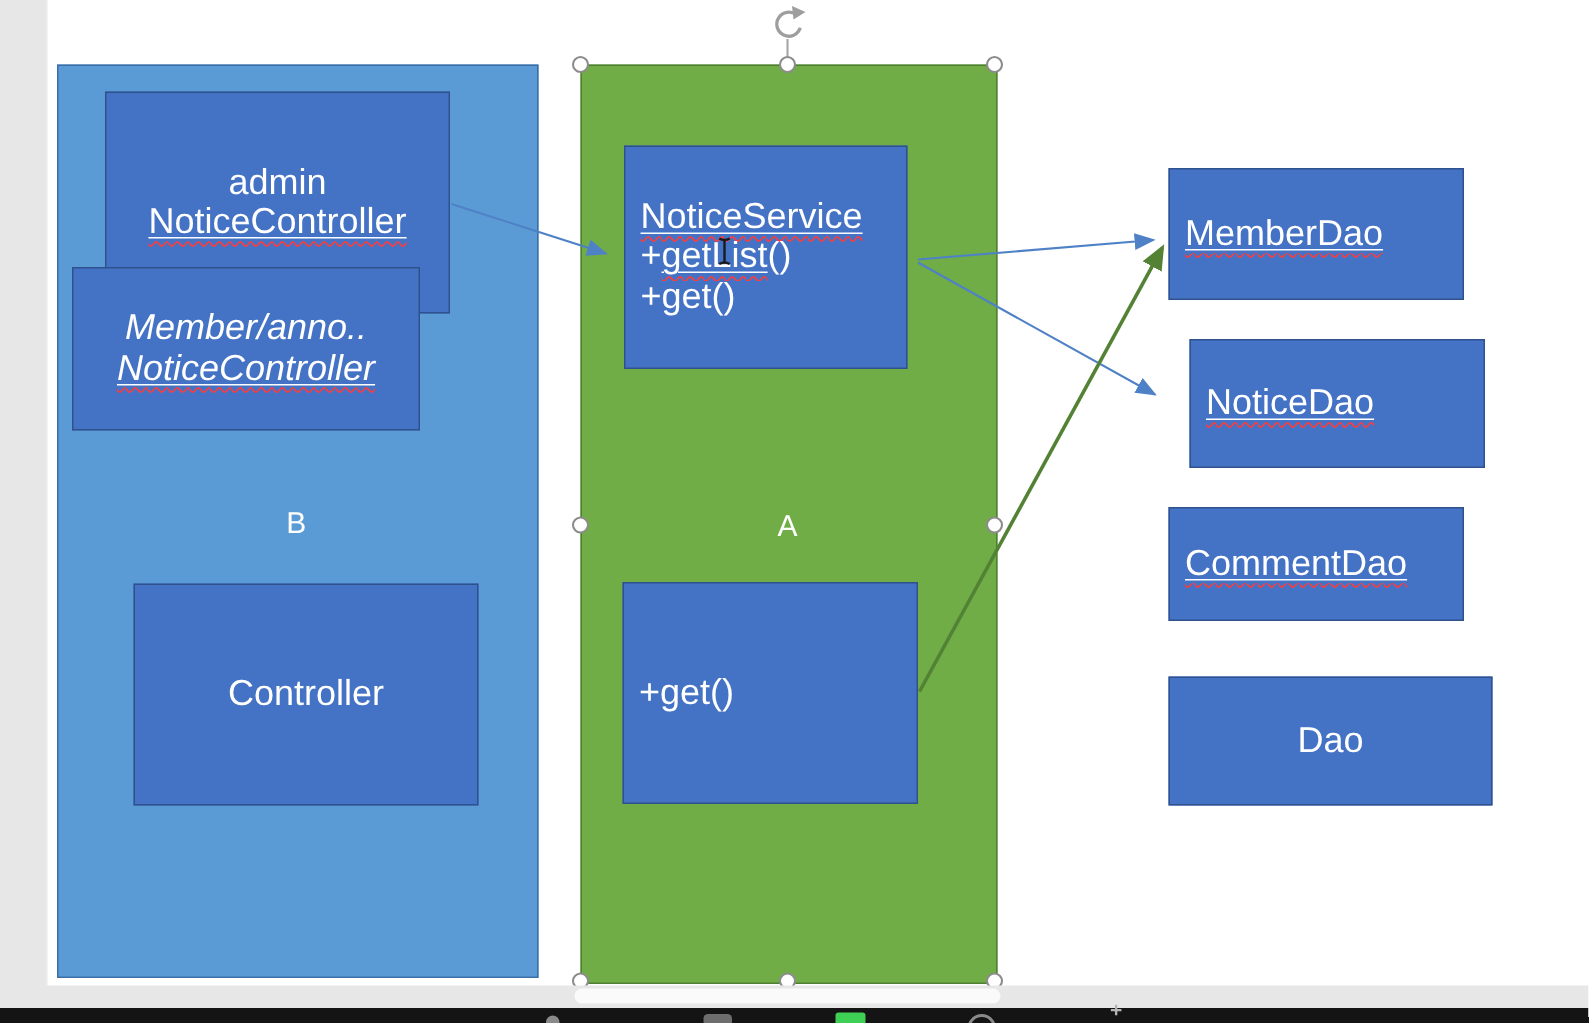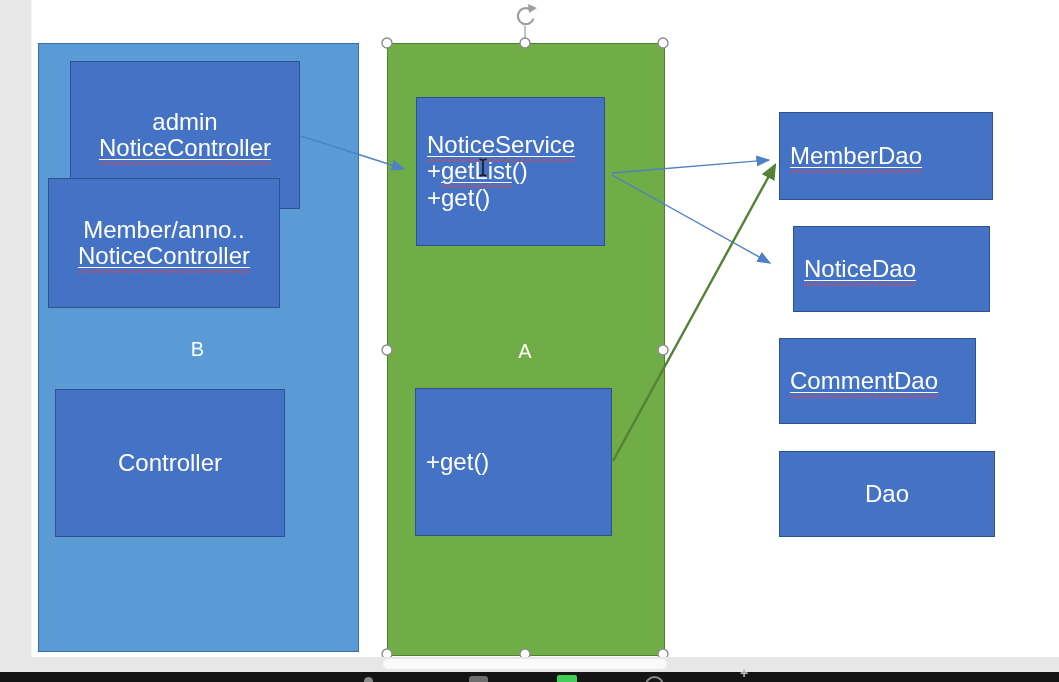--- a/index.html
+++ b/index.html
@@ -29,27 +29,27 @@
 
   .cbox{
     position:absolute;background:var(--box_blue);border:1.4px solid #2f528f;
     color:#fff;font-size:24px;line-height:26.5px;
     display:flex;flex-direction:column;justify-content:center;box-sizing:border-box;
   }
   .cbox.center{align-items:center;text-align:center;}
   .cbox.left{align-items:flex-start;text-align:left;padding-left:10px;}
 
   .box-admin{left:70px;top:61px;width:230px;height:148px;}
-  .box-member{left:48px;top:178px;width:232px;height:130px;}
-  .box-controller{left:55px;top:389px;width:230px;height:148px;}
+  .box-member{left:48px;top:178px;width:232px;height:109px;font-style:italic;}
+  .box-controller{left:89px;top:389px;width:230px;height:148px;}
   .box-noticeservice{left:416px;top:97px;width:189px;height:149px;}
   .box-memberservice{left:415px;top:388px;width:197px;height:148px;}
-  .box-dao0{left:779px;top:112px;width:214px;height:88px;}
+  .box-dao0{left:779px;top:112px;width:197px;height:88px;}
   .box-dao1{left:779px;top:226px;width:197px;height:86px;margin-left:14px;}
-  .box-dao2{left:779px;top:338px;width:197px;height:86px;}
+  .box-dao2{left:779px;top:338px;width:197px;height:76px;}
   .box-dao3{left:779px;top:451px;width:216px;height:86px;}
 
   
   .sq{text-decoration-line:underline;text-decoration-style:wavy;text-decoration-color:var(--squiggle_red);text-decoration-thickness:1px;text-underline-offset:5px;}
   .ul{text-decoration-line:underline;text-decoration-style:solid;text-decoration-color:#ffffff;text-decoration-thickness:1px;text-underline-offset:3px;}
   .it{font-style:italic;}
 
   .overlay{position:absolute;left:0;top:0;width:1059px;height:682px;pointer-events:none;}
 </style>
 </head>

